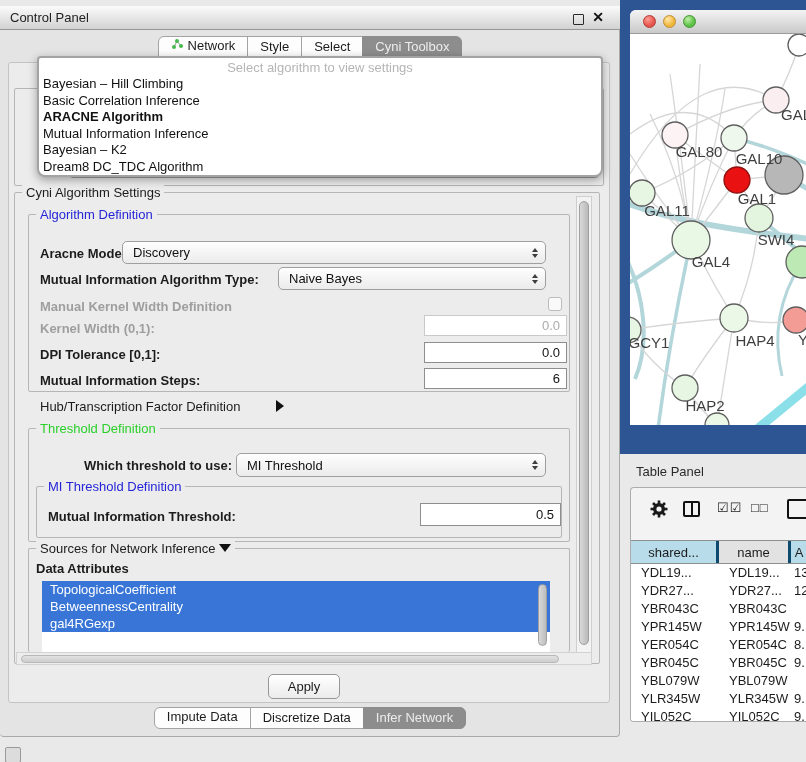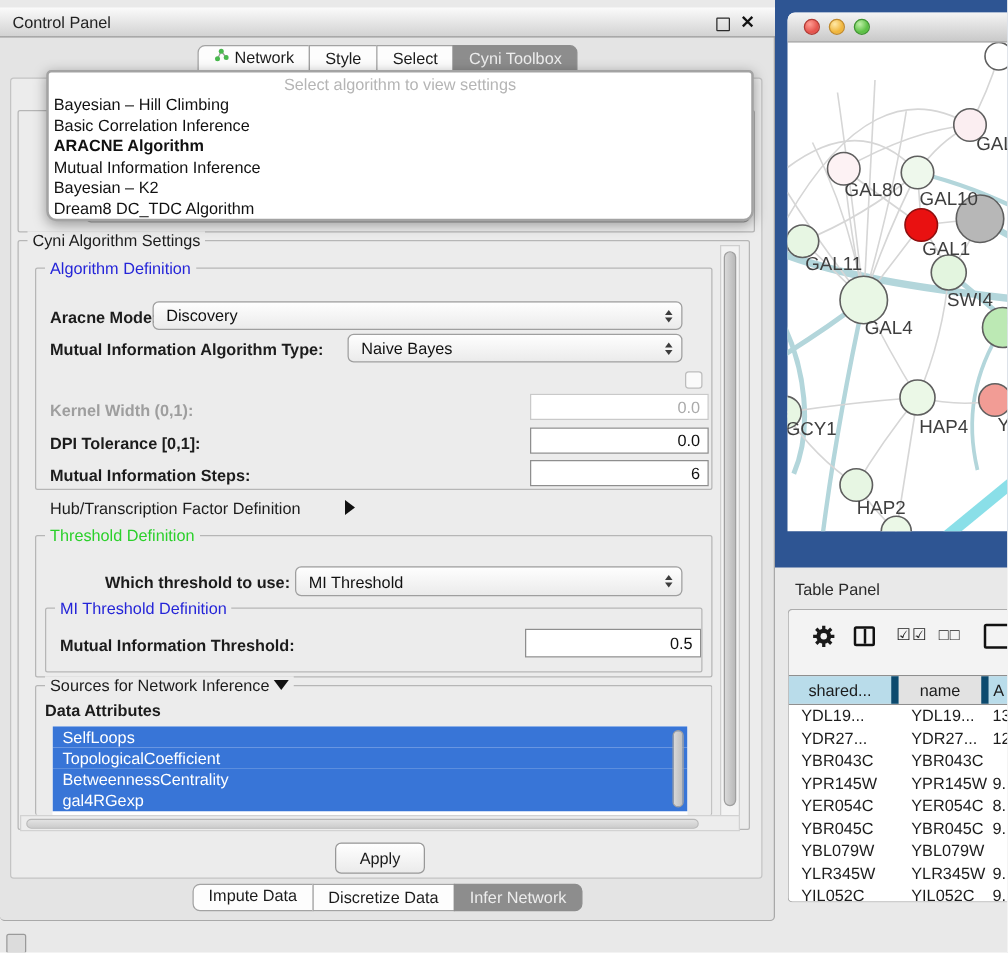--- a/index.html
+++ b/index.html
@@ -97,21 +97,21 @@
     border:1px solid #adadad;border-right:none;border-radius:4px 0 0 4px;overflow:hidden;box-sizing:border-box;}
   .tp-toolbar{position:absolute;left:0;top:0;width:100%;height:52px;}
   .col-ico{position:absolute;left:52px;top:13px;width:17px;height:16px;border:2px solid #111;border-radius:2px;box-sizing:border-box;}
   .col-ico:after{content:"";position:absolute;left:5.5px;top:0;width:2px;height:12px;background:#111;}
   .chk-ico{position:absolute;top:12px;font-size:13px;color:#222;letter-spacing:1px;}
   .file-ico{position:absolute;left:156px;top:11px;width:26px;height:20px;border:2px solid #111;border-radius:2px;box-sizing:border-box;background:#f3f3f3;}
 
   .tp-grid{position:absolute;left:0;top:52px;width:176px;}
   .tp-header{display:flex;height:22px;border-top:1px solid #8f8f8f;border-bottom:1px solid #8f8f8f;}
   .tp-hcell{font-size:13px;display:flex;align-items:center;justify-content:center;
-    border-right:6px solid #0c4a6e;box-sizing:border-box;background:#e2e2e2;}
+    border-right:3px solid #0c4a6e;box-sizing:border-box;background:#e2e2e2;}
   .tp-hcell.hl{background:#b9dcea;}
   .tp-body{background:#fff;height:161px;overflow:hidden;}
   .tp-row{display:flex;height:18px;}
   .tp-cell{font-size:13px;line-height:18px;white-space:nowrap;overflow:hidden;box-sizing:border-box;}
   .c1{width:88px;padding-left:10px;}
   .c2{width:72px;padding-left:10px;}
   .c3{width:16px;padding-left:3px;}
 
   .net-tab-ico{display:inline-block;}
 </style>
@@ -195,20 +195,21 @@
 
   <span class="lbl b" style="left:40px;top:272px;">Mutual Information Algorithm Type:</span>
   <div class="combo" style="left:278px;top:267px;width:268px;height:23px;">
     <span>Naive Bayes</span>
     <span class="spin">
         <i class="up"></i>
         <i class="dn"></i>
       </span>
   </div>
 
+  <span class="lbl b dis" style="left:40px;top:299px;">Manual Kernel Width Definition</span>
   <span class="checkbox" style="left:548px;top:297px;"></span>
 
   <span class="lbl b dis" style="left:40px;top:321px;">Kernel Width (0,1):</span>
   <div class="field disf" style="left:424px;top:315px;width:143px;height:21px;">
     <span>0.0</span>
   </div>
 
   <span class="lbl b" style="left:40px;top:347px;">DPI Tolerance [0,1]:</span>
   <div class="field" style="left:424px;top:342px;width:143px;height:21px;">
     <span>0.0</span>
@@ -242,21 +243,20 @@
   </div>
 
   <div class="groupbox" style="left:28px;top:548px;width:542px;height:104px;border-bottom:none;"></div>
   <span class="grouptitle" style="left:36px;top:541px;">
     <span>Sources for Network Inference</span>
     <span class="tri-down"></span>
   </span>
   <span class="lbl b" style="left:36px;top:561px;">Data Attributes</span>
 
   <div class="attr-list">
-    <div class="attr-item">SelfLoops</div>
     <div class="attr-item">TopologicalCoefficient</div>
     <div class="attr-item">BetweennessCentrality</div>
     <div class="attr-item">gal4RGexp</div>
     <div class="attr-vscroll"></div>
   </div>
 
   <div class="htrack">
       <div class="hthumb"></div>
     </div>
 

